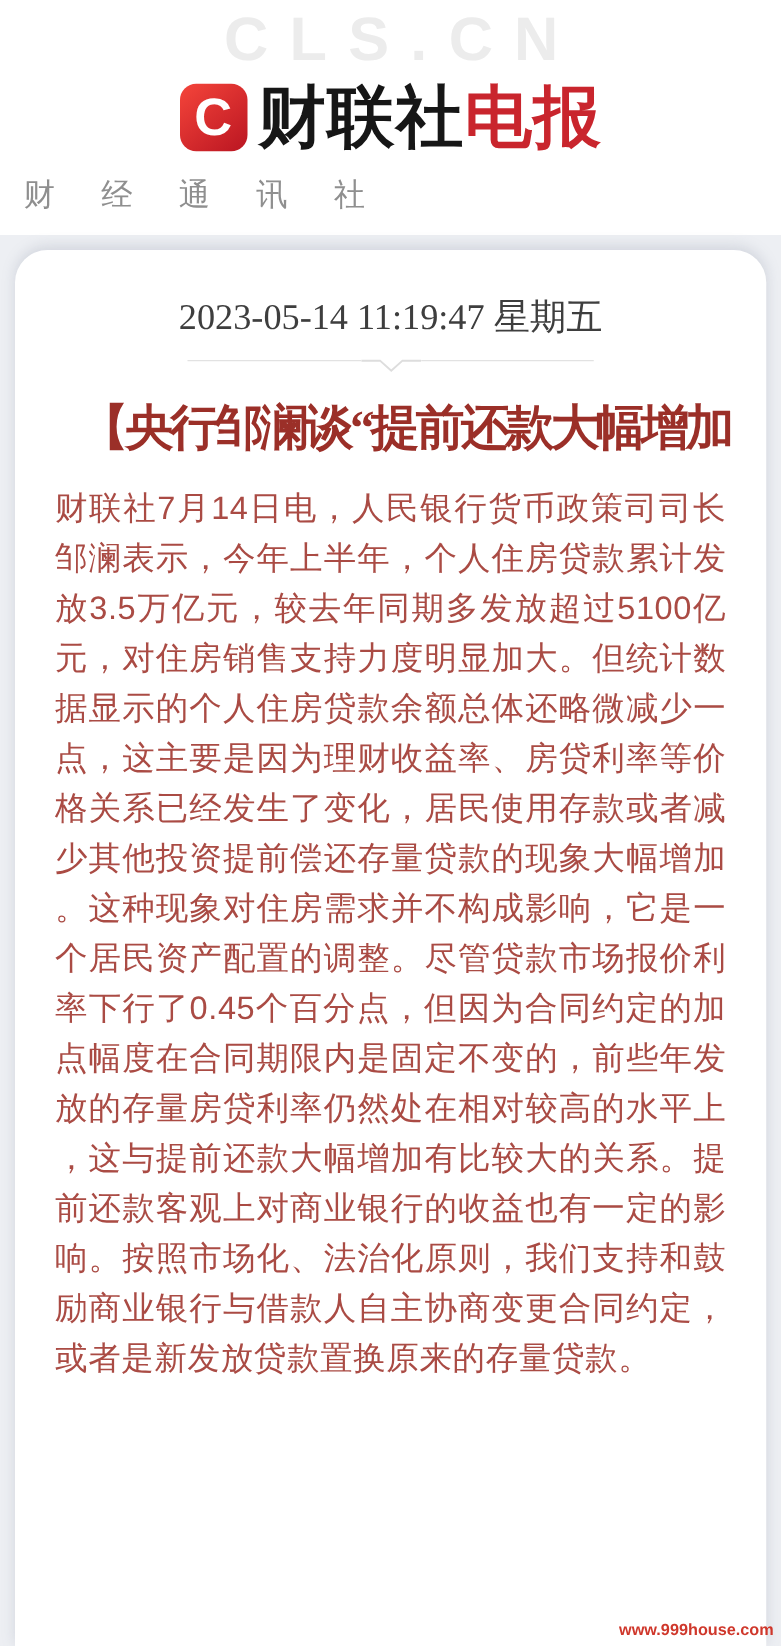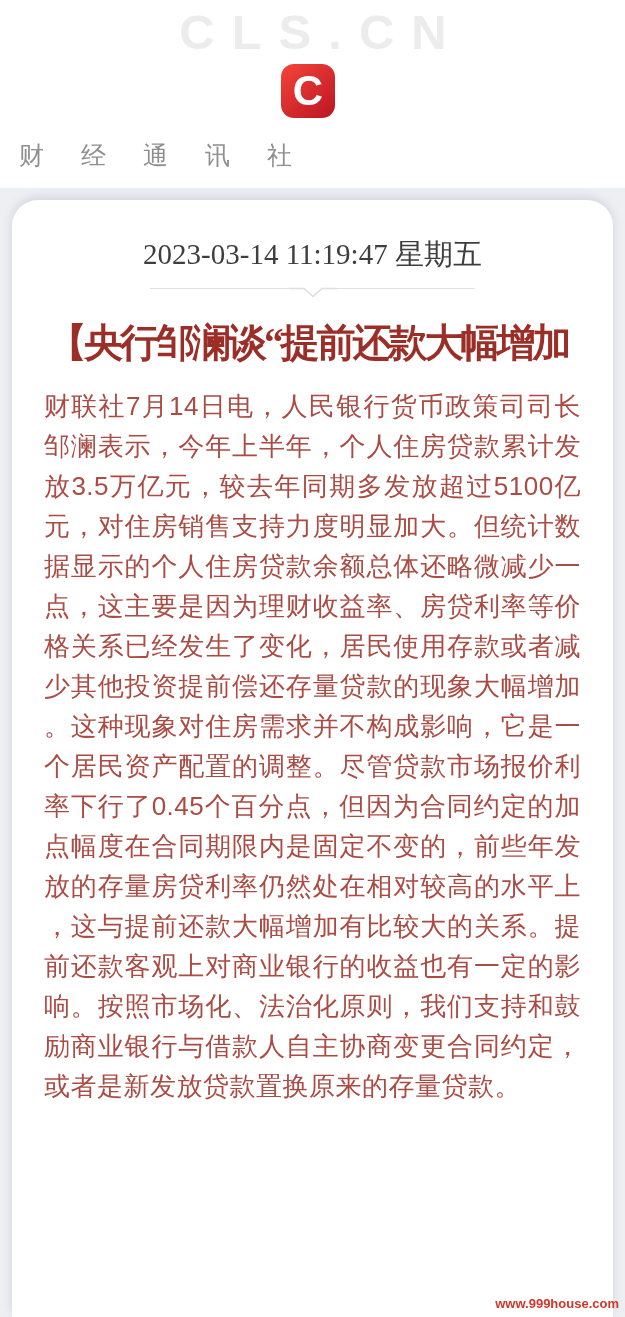--- a/index.html
+++ b/index.html
@@ -63,21 +63,21 @@
   }
   .divider .line { flex:1; height:0; border-top:1px solid #e2e2e2; margin-top:1px; }
   .divider svg { flex:0 0 auto; display:block; }
 
   .headline {
     margin-top:17px; padding:0 36px;
     font-family:"Liberation Serif","DejaVu Serif",serif;
     font-weight:bold; color:#9b2f28;
     font-size:39px; letter-spacing:-3px; line-height:54px;
   }
-  .headline-line { white-space:nowrap; }
+  .headline-line { white-space:nowrap;margin-left:16px; }
 
   .body-text {
     margin-top:16px; padding:0 32px;
     font-size:26px; letter-spacing:0.5px; line-height:40px;
     color:#aa4b44; text-align:justify; line-break:anywhere;
     font-family:"Liberation Sans","DejaVu Sans",sans-serif;
   }
 
   
   .site-watermark {
@@ -96,30 +96,31 @@
 <body>
 
 <div class="header">
   <div class="cls-watermark">
     <span>CLS.CN</span>
   </div>
   <div class="logo-row">
     <div class="logo-badge">
       <span>C</span>
     </div>
+    <div class="logo-text"><span>财联社</span><span class="logo-text-red">电报</span></div>
   </div>
   <div class="header-subtitle">
     <span>财经通讯社</span>
   </div>
 </div>
 
 <div class="card-area">
   <div class="card">
 
-    <div class="timestamp">2023-03-14 11:19:47 星期五</div>
+    <div class="timestamp">2023-05-14 11:19:47 星期五</div>
 
     <div class="divider">
       <div class="line"></div>
       <svg width="48" height="12" viewBox="0 0 48 12">
         <path d="M0 1.5 L15 1.5 L24 9.5 L33 1.5 L48 1.5" stroke="#dddddd" stroke-width="1.6" fill="none"></path>
       </svg>
       <div class="line"></div>
     </div>
 
     <h1 class="headline">

